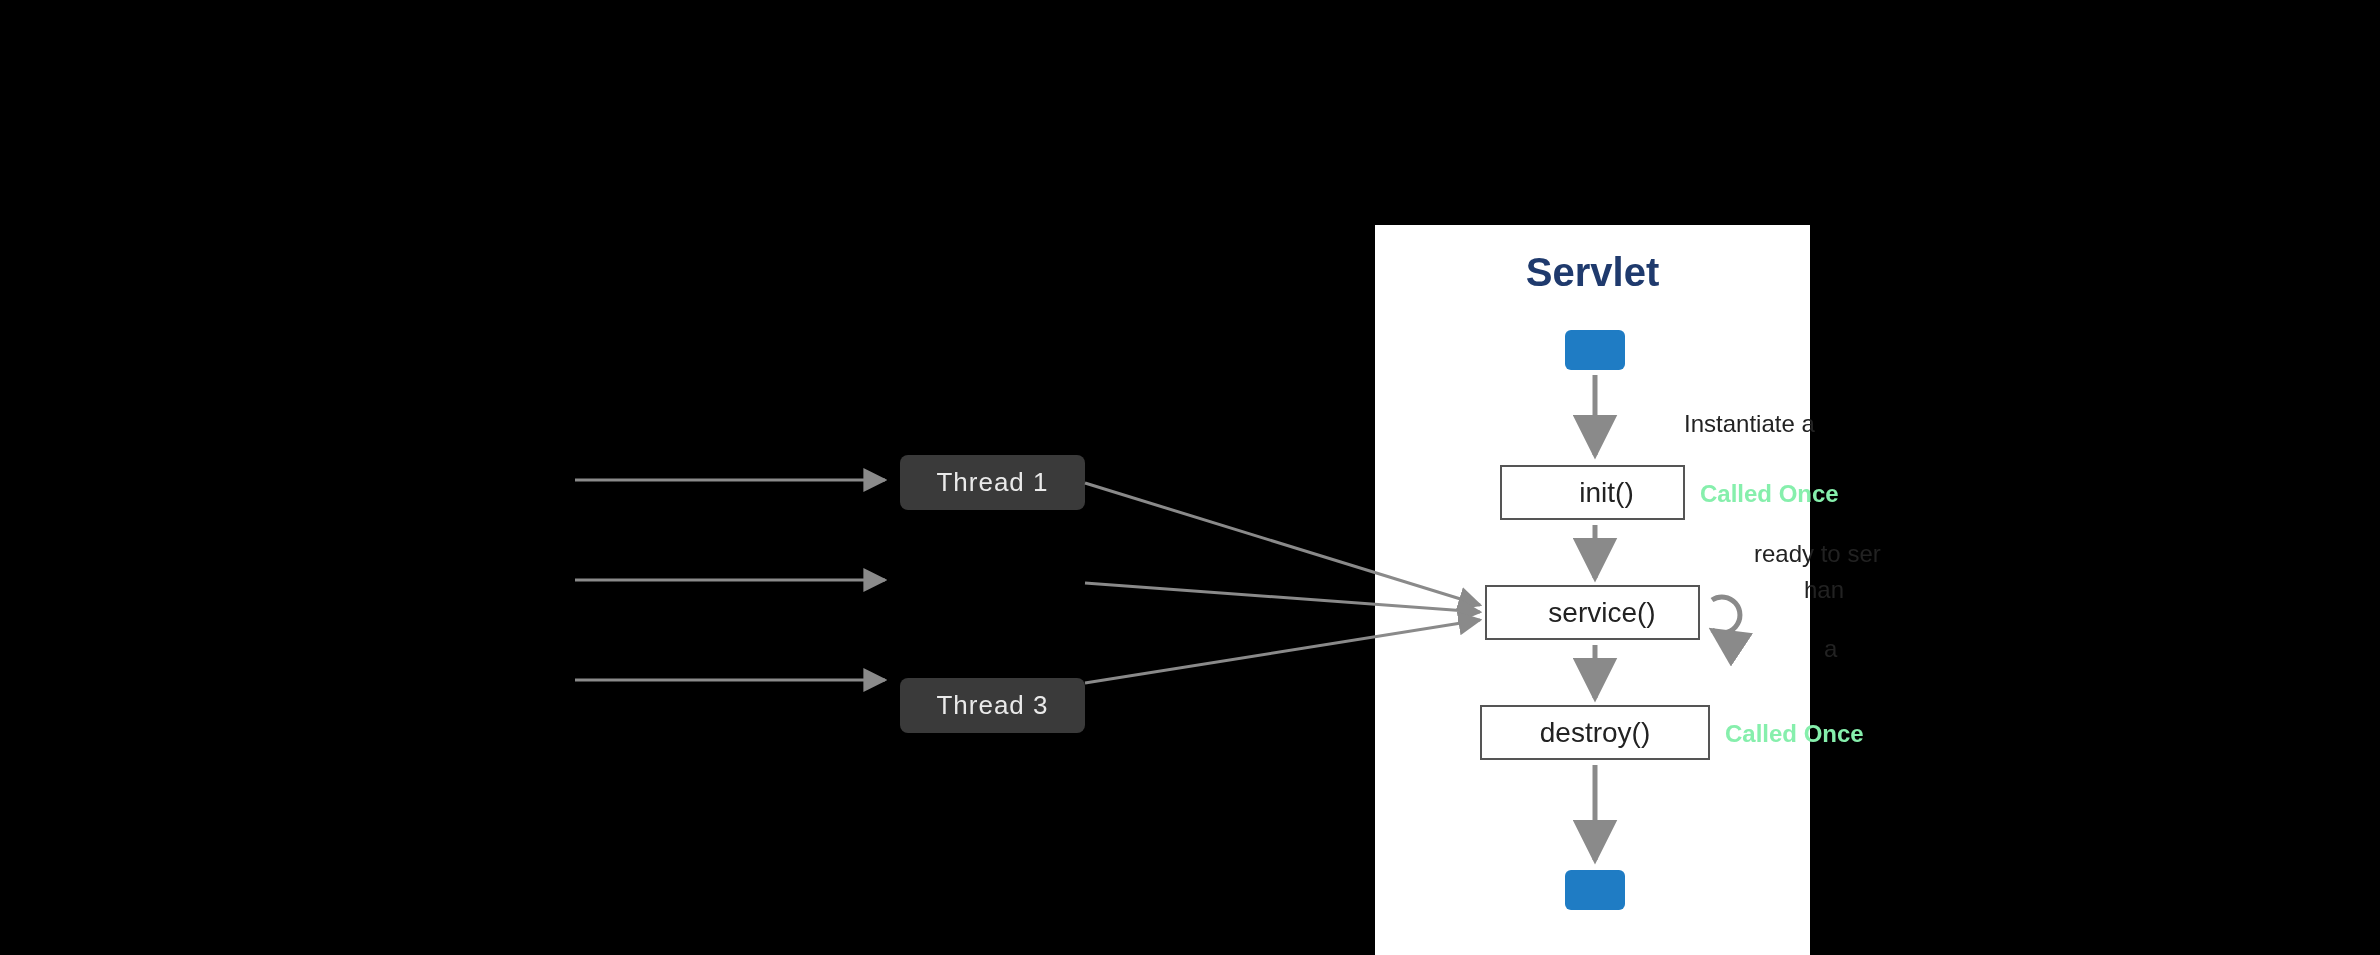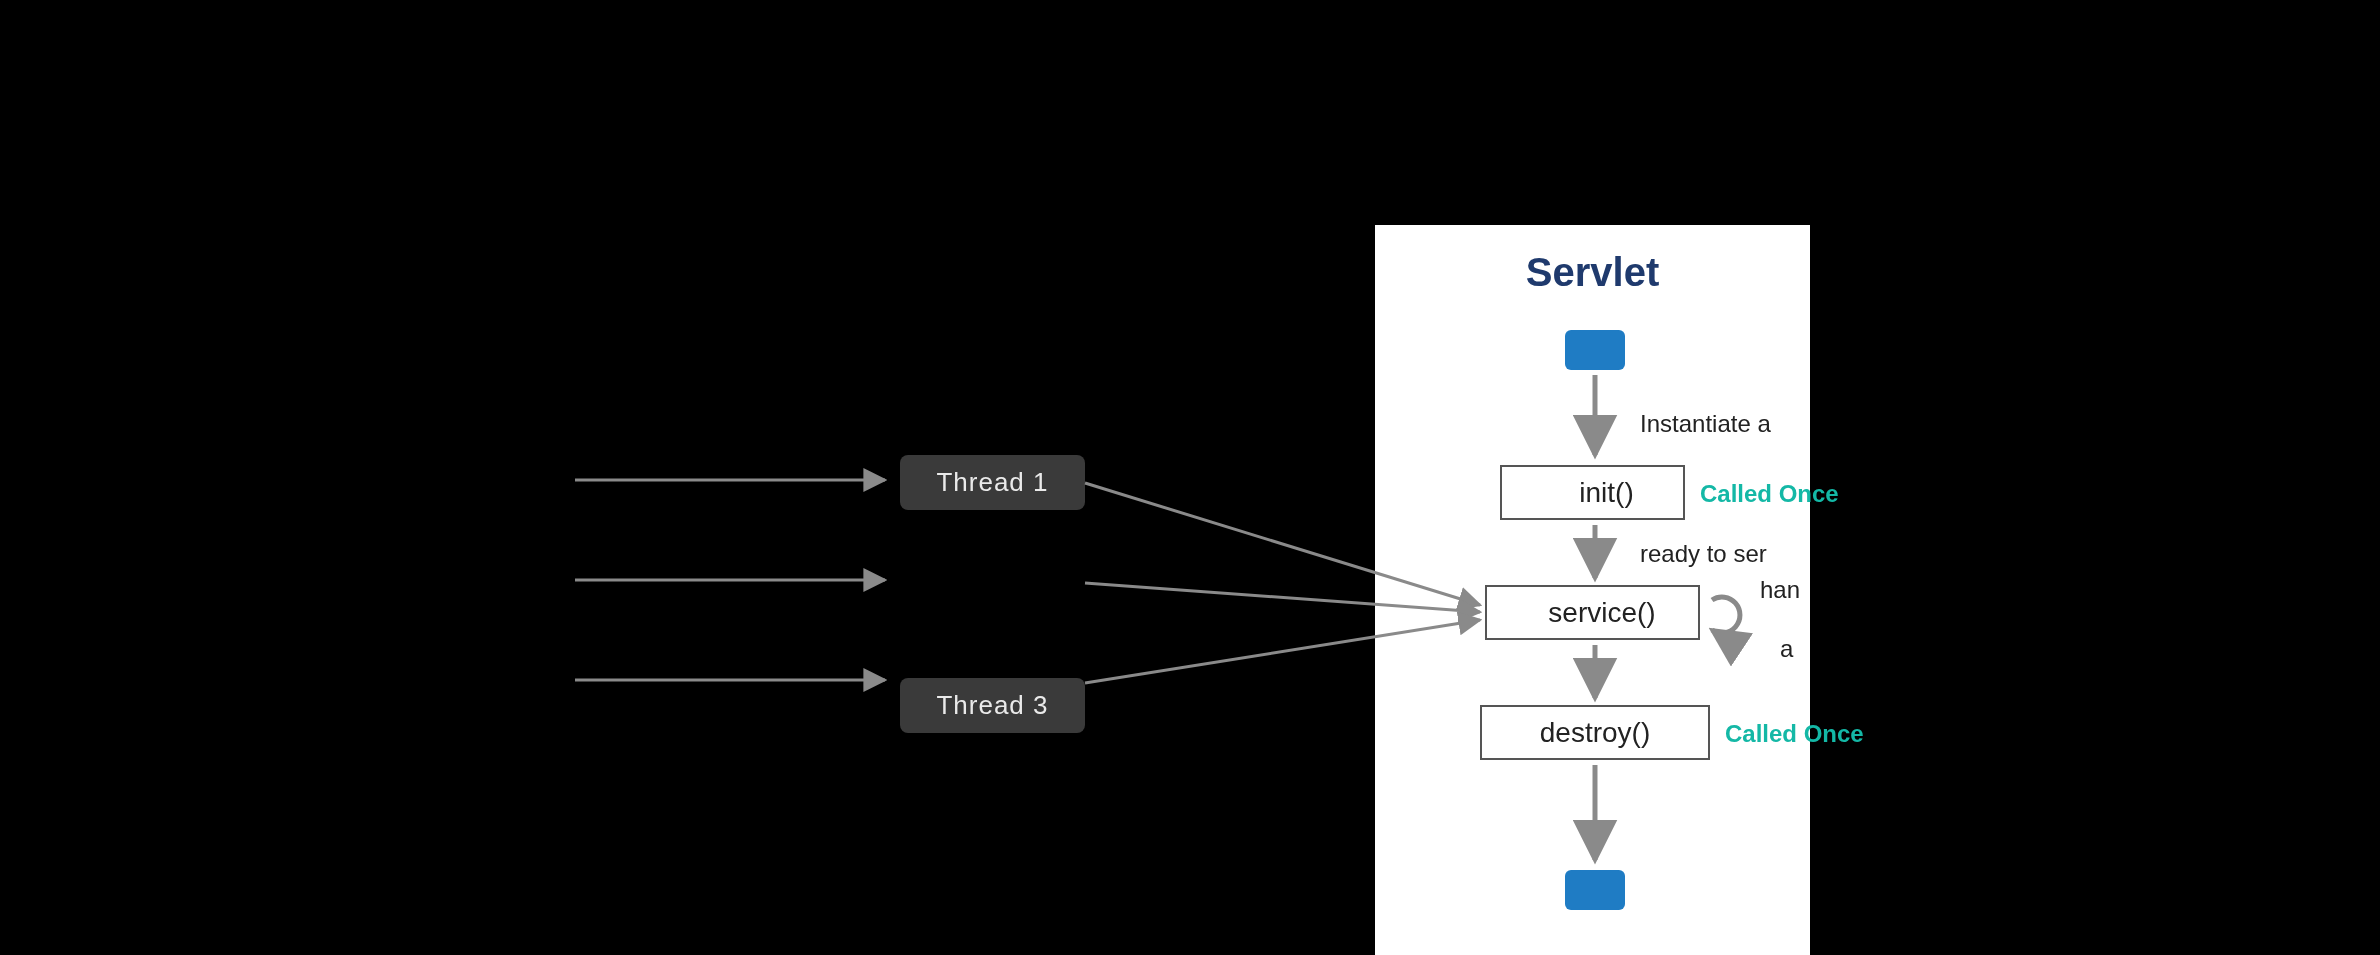--- a/index.html
+++ b/index.html
@@ -42,24 +42,25 @@
     align-items: center;
     justify-content: center;
     font-size: 28px;
     box-sizing: border-box;
   }
   .note {
     position: absolute;
     color: #222;
     font-size: 24px;
     white-space: nowrap;
+    margin-left: 44px;
   }
   .note-red {
     position: absolute;
-    color: #14b8a6;
+    color: #86efac;
     font-weight: 700;
     font-size: 24px;
     white-space: nowrap;
   }
   
   .thread-box {
     position: absolute;
     background: #3a3a3a;
     color: #eaeaea;
     border-radius: 8px;
@@ -91,21 +92,21 @@
   <div class="start-end" style="left:1565px; top:330px; width:60px; height:40px;"></div>
   <div class="start-end" style="left:1565px; top:870px; width:60px; height:40px;"></div>
 
   <div class="lifecycle-box" style="left:1500px; top:465px; width:185px; height:55px;padding-left:28px;">init()</div>
 
   <div class="lifecycle-box" style="left:1485px; top:585px; width:215px; height:55px;padding-left:19px;">service()</div>
 
   <div class="lifecycle-box" style="left:1480px; top:705px; width:230px; height:55px;">destroy()</div>
 
   <div class="note" style="left:1640px; top:410px;">Instantiate a</div>
-  <div class="note" style="left:1640px; top:540px;">ready to ser</div>
+  <div class="note" style="left:1710px; top:540px;">ready to ser</div>
   <div class="note-red" style="left:1700px; top:480px;">Called Once</div>
   <div class="note-red" style="left:1725px; top:720px;">Called Once</div>
   <div class="note" style="left:1760px; top:576px;">han</div>
   <div class="note" style="left:1780px; top:635px;">a</div>
 
   <div class="thread-box" style="left:900px; top:455px; width:185px; height:55px;">Thread 1</div>
   <div class="thread-box" style="left:900px; top:678px; width:185px; height:55px;">Thread 3</div>
 
   <svg class="overlay">
     <defs>

